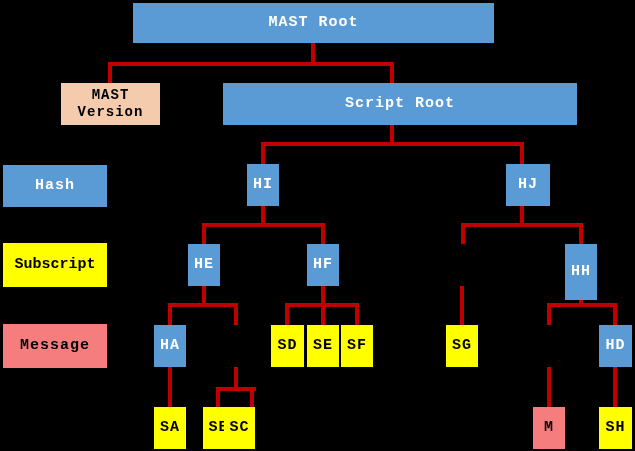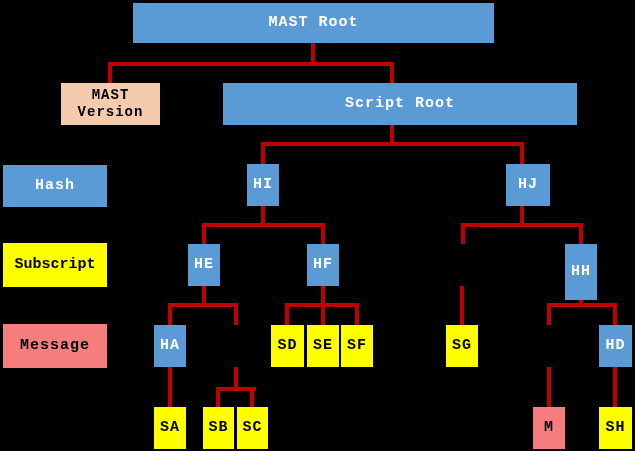--- a/index.html
+++ b/index.html
@@ -55,21 +55,21 @@
   #box-sd{left:271px;top:325px;width:33px;height:42px;}
   #box-se{left:307px;top:325px;width:32px;height:42px;}
   #box-sf{left:341px;top:325px;width:32px;height:42px;}
   #box-sg{left:446px;top:325px;width:32px;height:42px;}
   #box-hc{left:533px;top:325px;width:32px;height:42px;}
   #box-hd{left:599px;top:325px;width:33px;height:42px;}
 
   
   #box-sa{left:154px;top:407px;width:32px;height:42px;}
   #box-sb{left:203px;top:407px;width:31px;height:42px;}
-  #box-sc{left:237px;top:407px;width:31px;height:42px;}
+  #box-sc{left:224px;top:407px;width:31px;height:42px;}
   #box-m{left:533px;top:407px;width:32px;height:42px;}
   #box-sh{left:599px;top:407px;width:33px;height:42px;}
 </style>
 </head>
 <body>
 
 <div class="stage">
 
   <div class="vline" style="left:311px;top:43px;height:23px"></div>
   <div class="hline" style="left:108px;top:62px;width:286px"></div>

